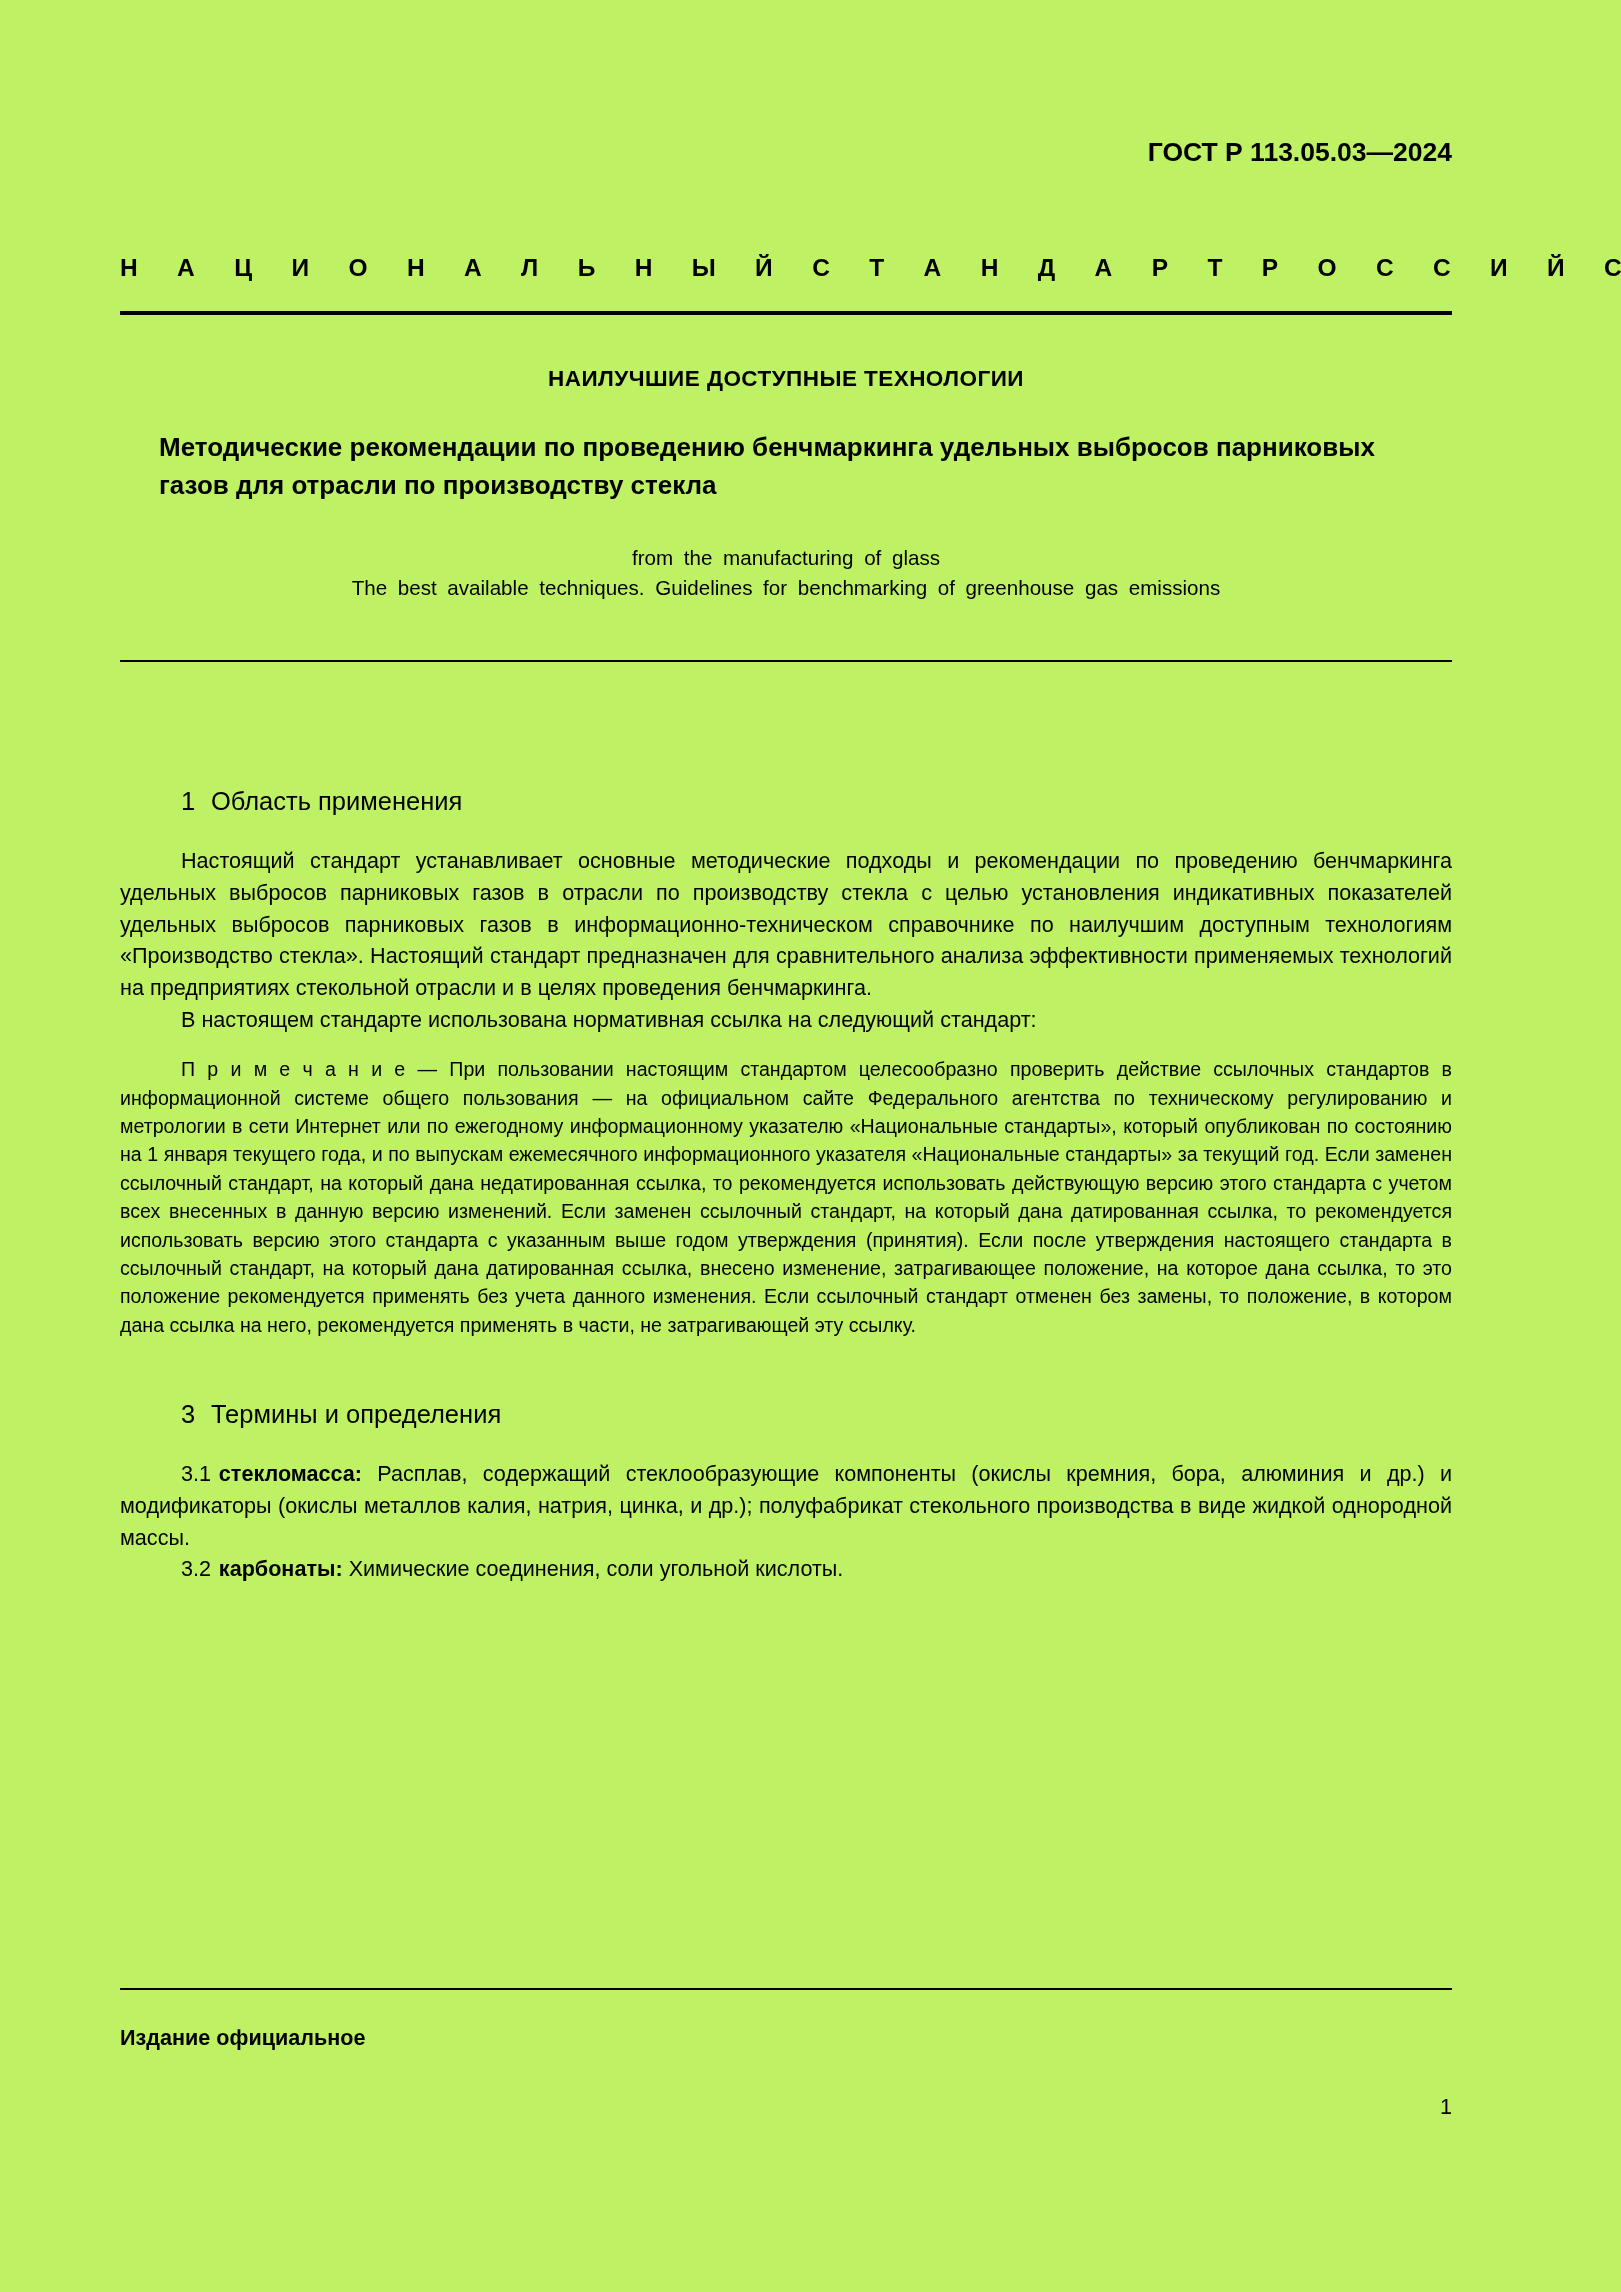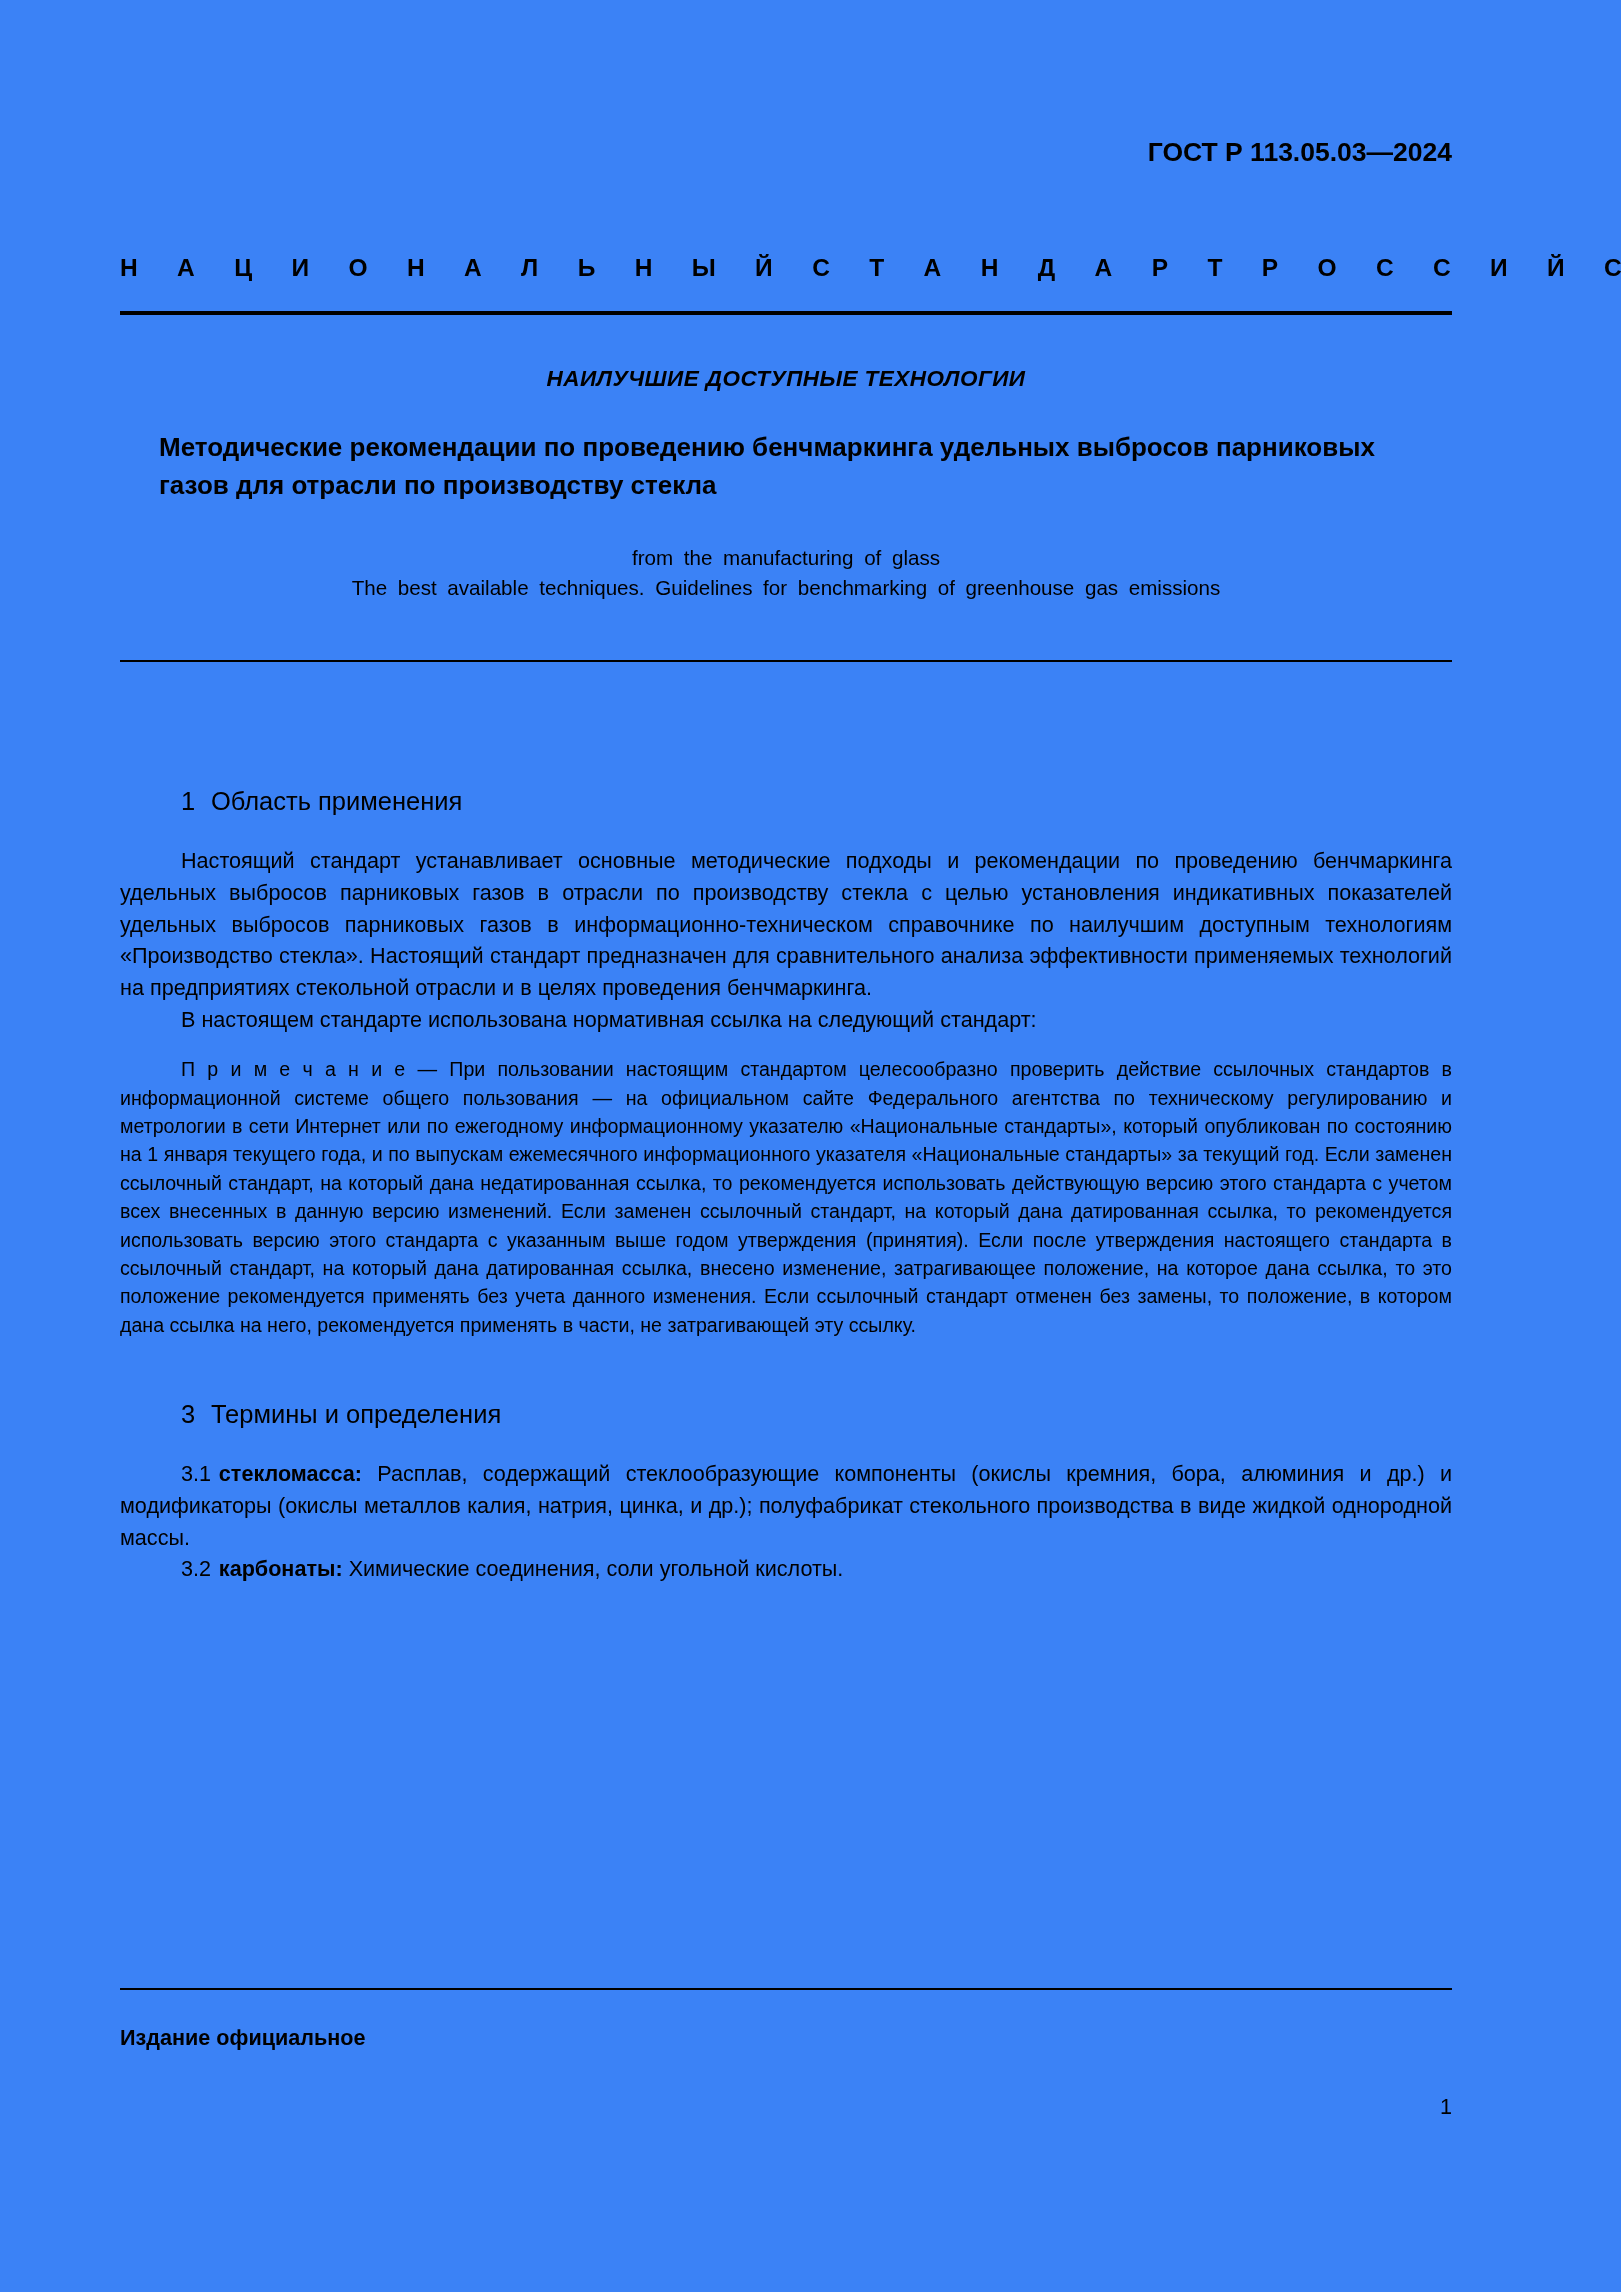--- a/index.html
+++ b/index.html
@@ -5,21 +5,21 @@
   html, body {
     margin: 0;
     padding: 0;
     background: #ffffff;
   }
   .page {
     position: relative;
     width: 1621px;
     height: 2293px;
     margin: 0 auto;
-    background: #3b82f6;
+    background: #bef264;
     color: #000000;
     font-family: "Liberation Sans", sans-serif;
     box-sizing: border-box;
     padding: 137px 169px 0 120px;
     overflow: hidden;
   }
   .doc-number {
     text-align: right;
     font-size: 26.5px;
     font-weight: bold;
@@ -42,21 +42,20 @@
     border: 0;
     border-top: 2px solid #000;
     margin: 0;
   }
   .category-heading {
     text-align: center;
     font-size: 22.5px;
     font-weight: bold;
     margin: 51px 0 0 0;
     letter-spacing: 0.02em;
-    font-style: italic;
   }
   .title-ru {
     text-align: left;
     font-size: 26px;
     font-weight: bold;
     line-height: 1.45;
     margin: 37px 39px 0 39px;
   }
   .title-en {
     text-align: center;

